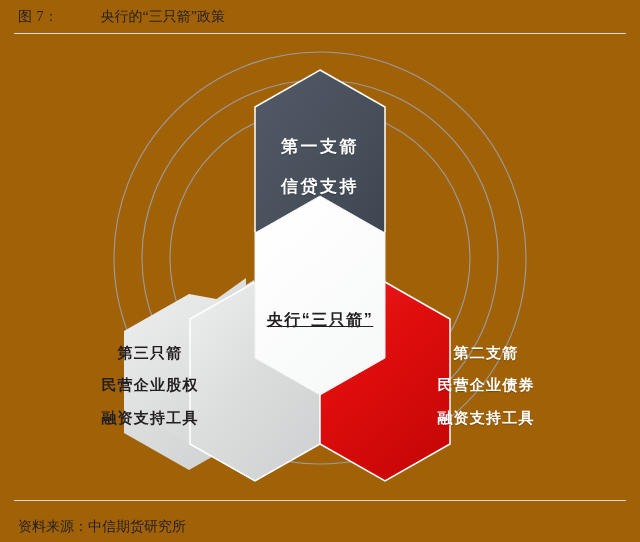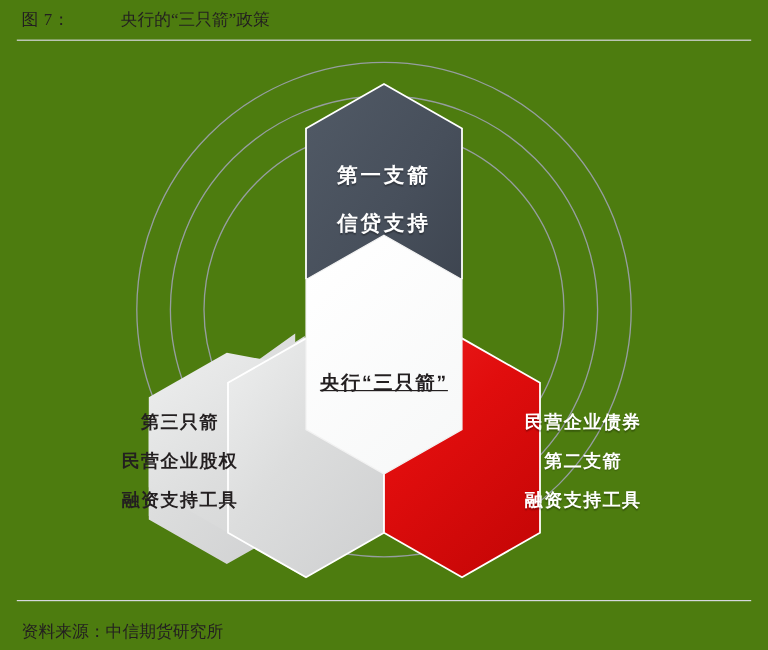--- a/index.html
+++ b/index.html
@@ -12,21 +12,21 @@
     background: #ffffff;
     font-family: "Liberation Sans", "DejaVu Sans", sans-serif;
     overflow: hidden;
     position: relative;
   }
 
   #page {
     position: relative;
     width: 640px;
     height: 542px;
-    background: #4d7c0f;
+    background: #a16207;
   }
 
   
   .header {
     position: absolute;
     left: 0;
     top: 0;
     width: 640px;
     height: 33px;
     display: flex;
@@ -219,22 +219,22 @@
       <polygon points="320,160 385,197 385,322 320,359 255,322 255,197" fill="url(#gradCenter)"></polygon>
       <polygon points="320,160 385,197 385,322 320,359 255,322 255,197" fill="none" stroke="#f2f2f2" stroke-width="1"></polygon>
     </svg>
 
     <div class="hex-label" id="label-top">
       <span class="ln">第一支箭</span>
       <span class="ln">信贷支持</span>
     </div>
 
     <div class="hex-label" id="label-right">
+      <span class="ln">第二支箭</span>
       <span class="ln">民营企业债券</span>
-      <span class="ln">第二支箭</span>
       <span class="ln">融资支持工具</span>
     </div>
 
     <div class="hex-label" id="label-left">
       <span class="ln">第三只箭</span>
       <span class="ln">民营企业股权</span>
       <span class="ln">融资支持工具</span>
     </div>
 
     <div class="hex-label" id="label-center">央行“三只箭”</div>

